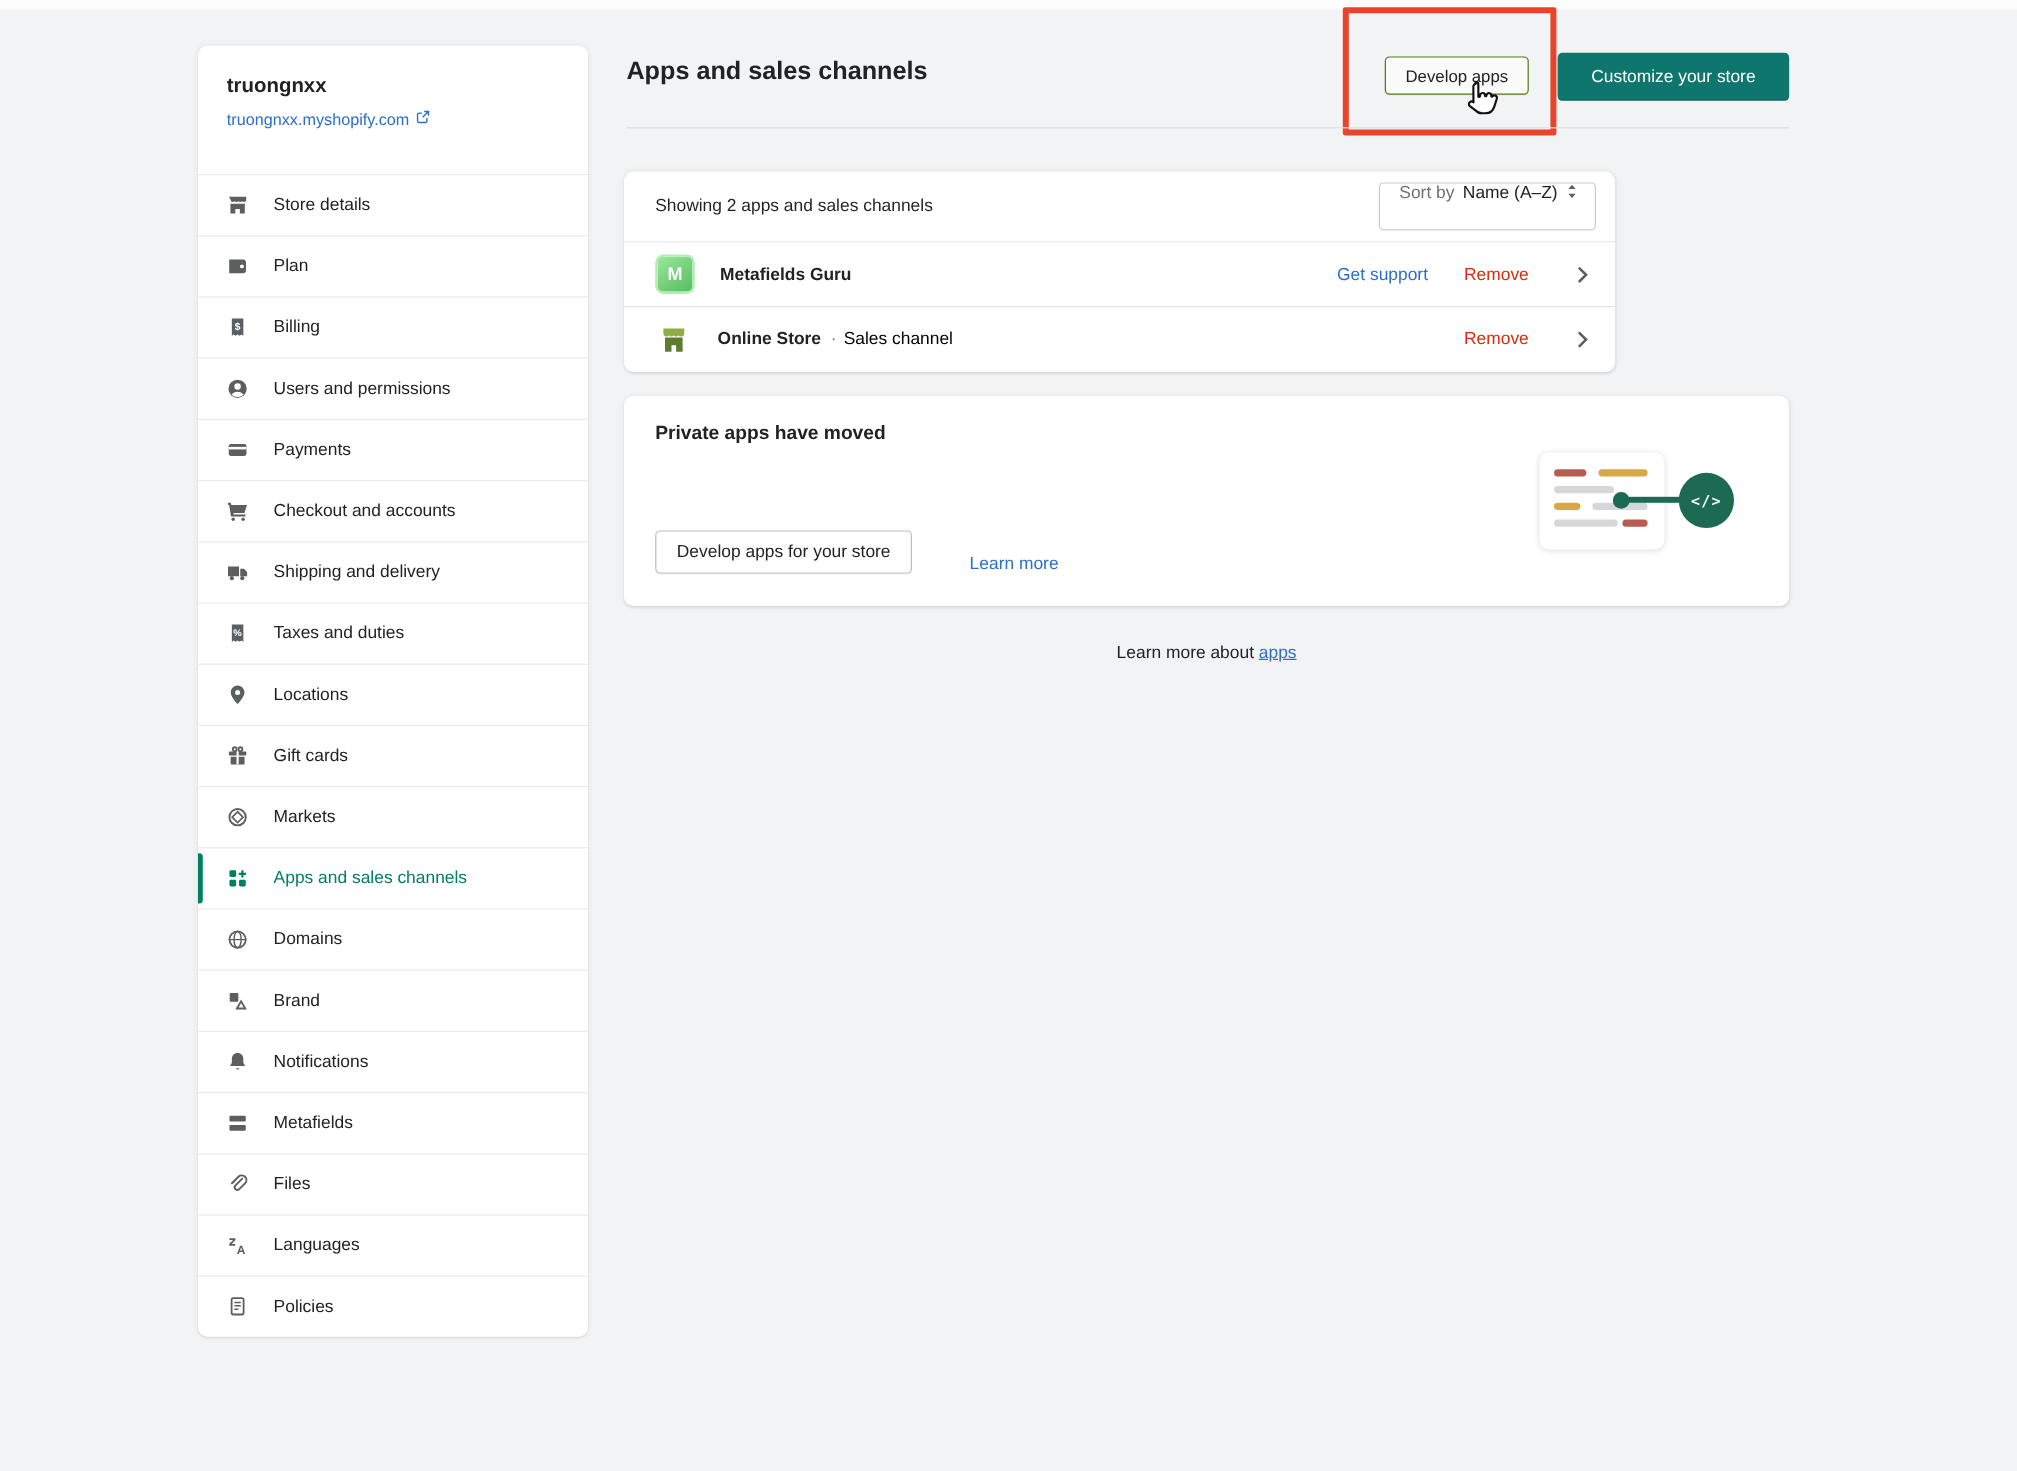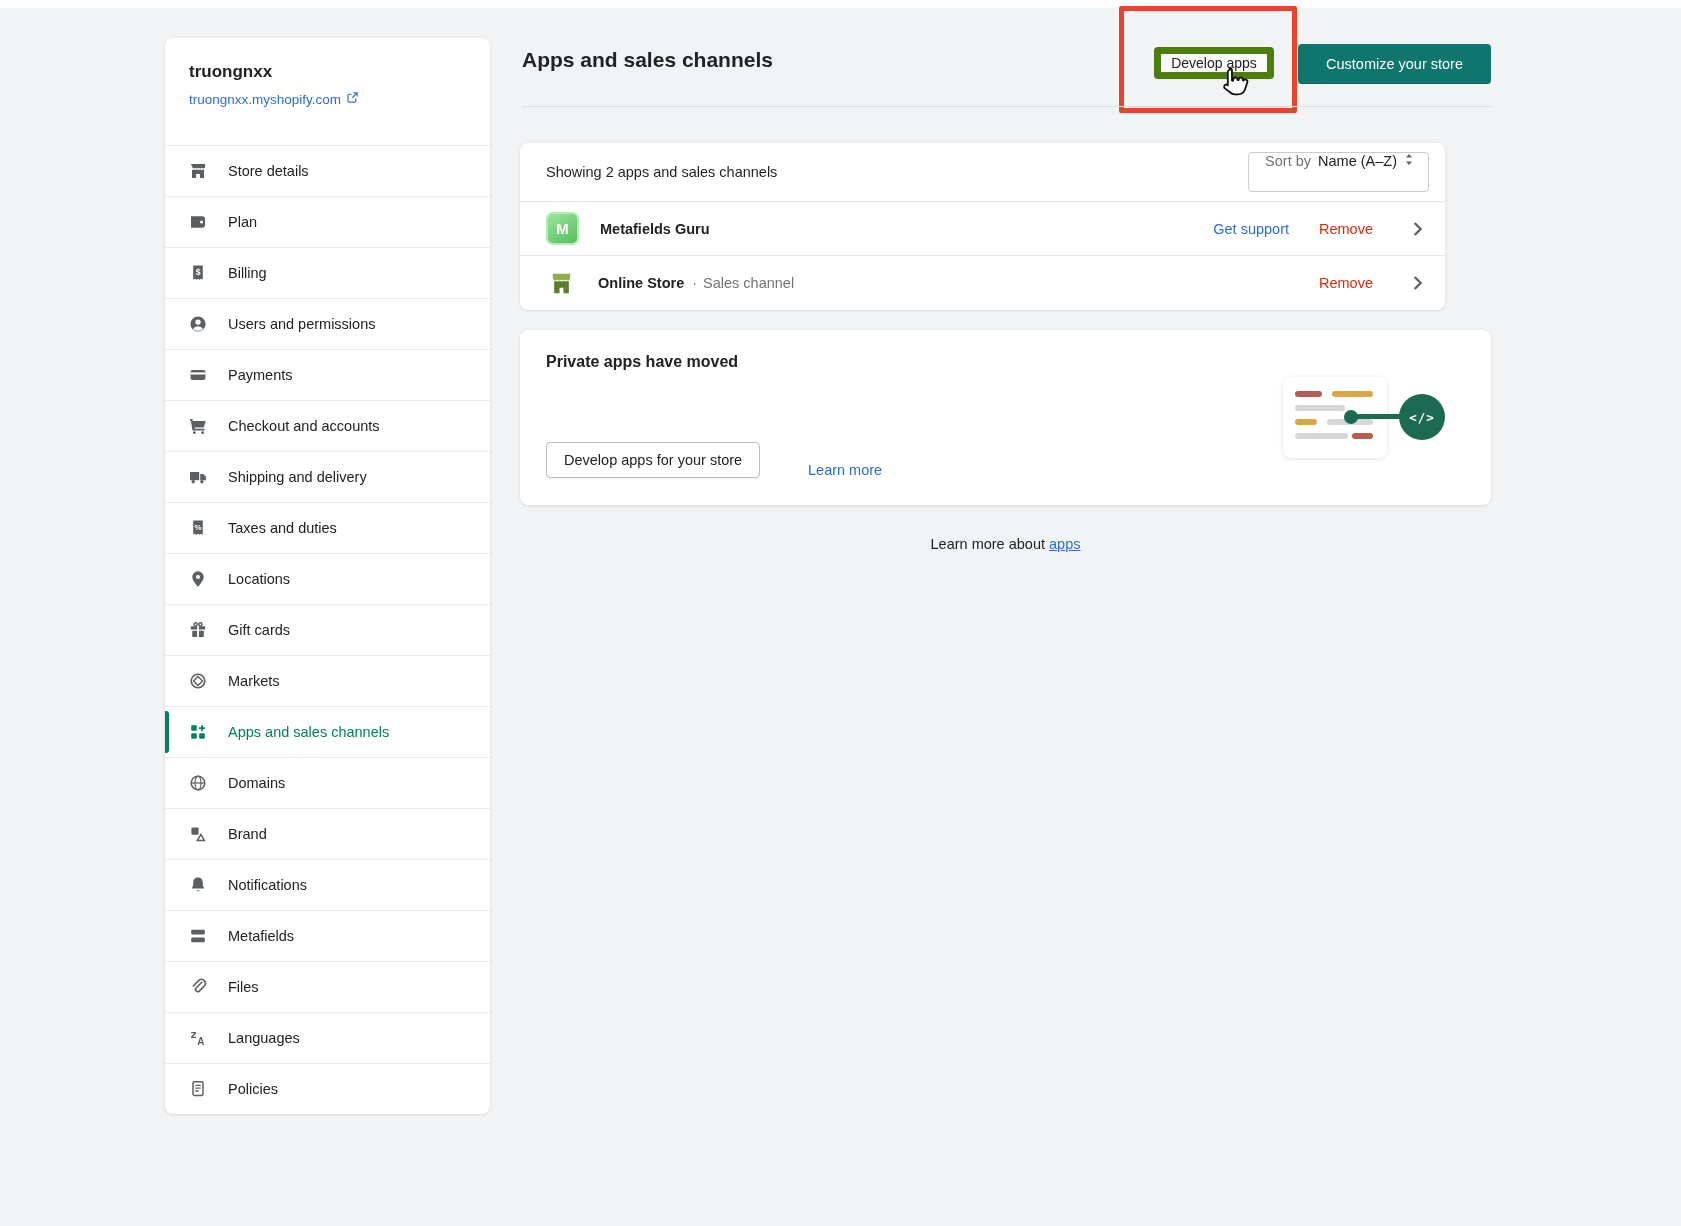--- a/index.html
+++ b/index.html
@@ -35,60 +35,60 @@
     background:#008060; border-radius:0 3px 3px 0;
   }
 
   
   .page-title { position:absolute; left:522px; top:48px; font-size:21px; font-weight:600; color:#202223; }
   .header-divider { position:absolute; left:522px; top:106px; width:969px; height:1px; background:#dcdee0; }
   .btn { display:flex; align-items:center; justify-content:center; border-radius:4px; cursor:pointer; white-space:nowrap; }
   .btn-develop {
     position:absolute; left:1154px; top:47px; width:120px; height:32px;
     background:#fbfbfc; color:#202223; font-size:14px;
-    box-shadow:0 1px 1px rgba(0,0,0,.04); border:7px solid #4d7c0f;
+    box-shadow:0 1px 1px rgba(0,0,0,.04); border:1px solid #4d7c0f;
   }
   .btn-customize {
     position:absolute; left:1298px; top:44px; width:193px; height:40px;
     background:#0f766e; color:#fff; font-size:14.5px; font-weight:500;
     box-shadow:inset 0 -1px 0 rgba(0,0,0,.15);
   }
   .annotation-box {
     position:absolute; left:1119px; top:6px; width:178px; height:107px;
     border:5px solid #e8442b; border-radius:2px; pointer-events:none;
   }
   .cursor { position:absolute; left:1218px; top:66px; width:34px; height:36px; pointer-events:none; }
 
   
   .card {
     position:absolute; background:#fff; border-radius:8px;
     box-shadow:0 0 5px rgba(23,24,24,.06), 0 1px 2px rgba(0,0,0,.08);
   }
-  .apps-card { left:520px; top:143px; width:925px; height:167px; display:flex; flex-direction:column; }
+  .apps-card { left:520px; top:143px; width:826px; height:167px; display:flex; flex-direction:column; }
   .apps-head { height:58px; display:flex; align-items:center; padding:0 16px 0 26px; }
   .apps-summary { flex:1; color:#1f2124; }
   .sort-select {
     display:flex; gap:7px; height:40px; padding:0 14px 0 16px;
     border:1px solid #c9cccf; border-radius:4px; background:#fff; cursor:pointer; font-size:14.5px;
   }
   .sort-prefix { color:#6d7175; }
   .sort-value { color:#202223; }
   .app-row { display:flex; align-items:center; padding:0 20px 0 26px; border-top:1px solid #e4e5e7; cursor:pointer; }
   .row-mf { height:54px; }
   .row-os { height:55px; }
   .app-icon-guru {
     width:33px; height:33px; border-radius:7px; flex:none;
     background:linear-gradient(145deg,#9ce69d 0%,#55bd60 100%);
     border:2px solid #b5ecb4;
     display:flex; align-items:center; justify-content:center;
     color:#fff; font-weight:700; font-size:15px;
   }
   .app-icon-os { width:31px; height:31px; flex:none; display:flex; align-items:center; justify-content:center; }
   .app-name { margin-left:21px; font-weight:600; color:#202223; }
-  .app-sub { color:#737373; margin-left:6px; }
+  .app-sub { color:#000000; margin-left:6px; }
   .app-dot { color:#6d7175; margin-left:8px; }
   .row-actions { margin-left:auto; display:flex; align-items:center; gap:30px; }
   .link-blue { color:#2c6ecb; cursor:pointer; }
   .link-red { color:#d72c0d; cursor:pointer; }
   .chev { width:12px; height:14px; margin-left:10px; cursor:pointer; }
 
   .private-card { left:520px; top:330px; width:971px; height:175px; }
   .pc-title { position:absolute; left:26px; top:23px; font-size:16px; font-weight:600; color:#202223; }
   .pc-body { position:absolute; left:26px; top:70px; font-size:14.5px; color:#202223; }
   .pc-btn {

